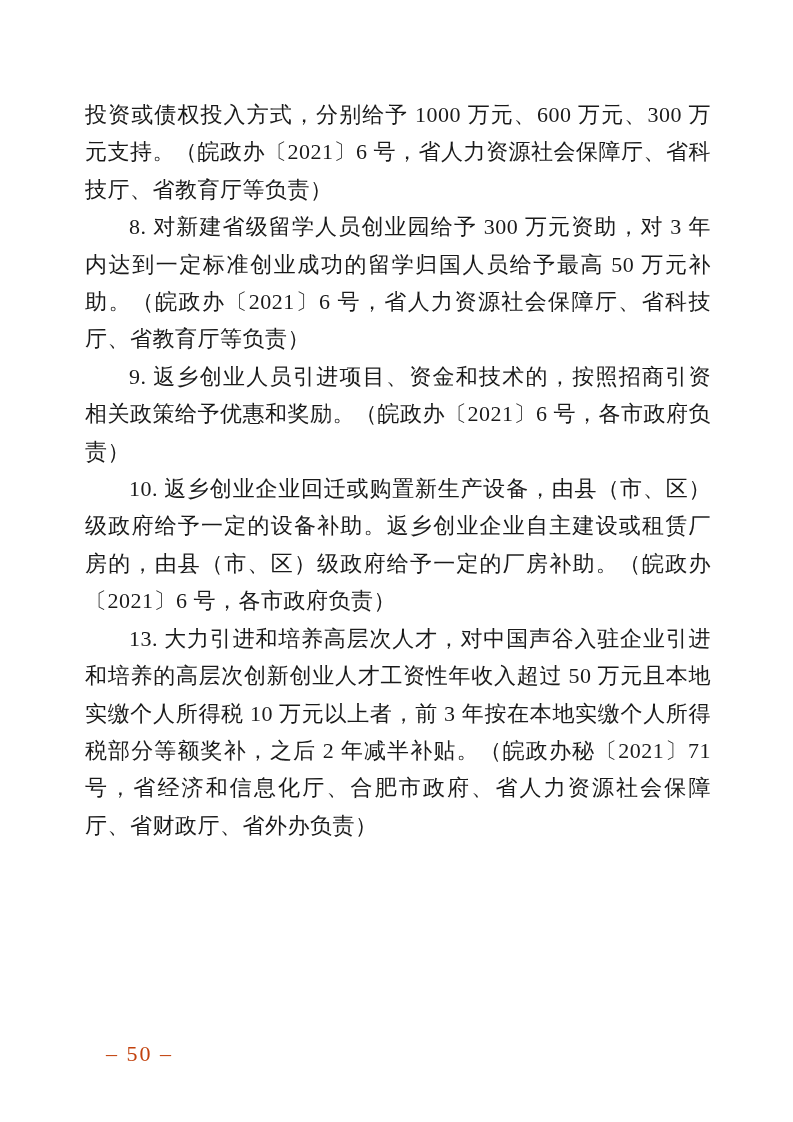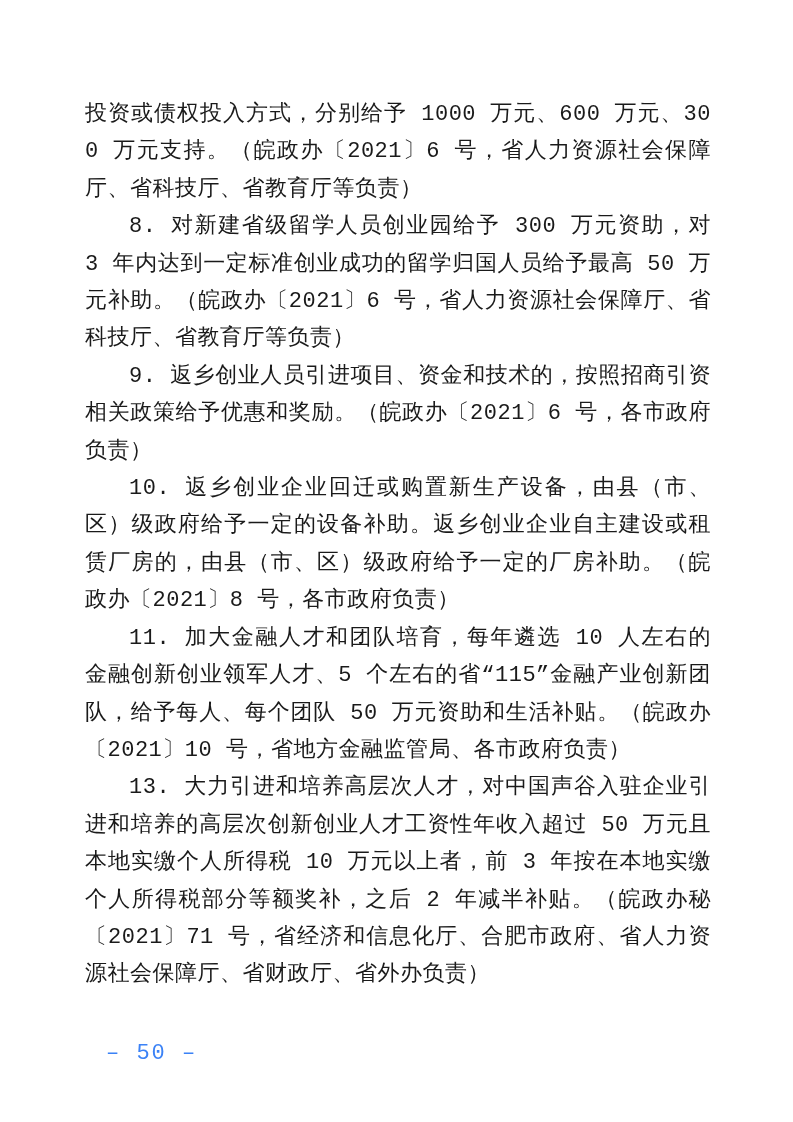--- a/index.html
+++ b/index.html
@@ -12,21 +12,20 @@
     height: 1122px;
     position: relative;
     overflow: hidden;
     font-family: "Liberation Serif", "DejaVu Serif", serif;
     color: #1a1a1a;
   }
   .page {
     position: absolute;
     inset: 0;
     background: #ffffff;
-    font-family: Liberation Mono, monospace;
   }
   .content {
     position: absolute;
     left: 85px;
     top: 96px;
     width: 626px;
   }
   p.para {
     margin: 0;
     padding: 0;
@@ -40,29 +39,28 @@
   p.para.indent {
     text-indent: 2em;
   }
   .footer {
     position: absolute;
     left: 106px;
     top: 1040px;
     font-size: 22px;
     line-height: 28px;
     letter-spacing: 2px;
-    color: #3b82f6;
+    color: #c2410c;
   }
 </style>
 </head>
 <body>
 
 <div class="page">
   <div class="content" id="paragraph-container">
       <p class="para">投资或债权投入方式，分别给予 1000 万元、600 万元、300 万元支持。（皖政办〔2021〕6 号，省人力资源社会保障厅、省科技厅、省教育厅等负责）</p>
       <p class="para indent">8. 对新建省级留学人员创业园给予 300 万元资助，对 3 年内达到一定标准创业成功的留学归国人员给予最高 50 万元补助。（皖政办〔2021〕6 号，省人力资源社会保障厅、省科技厅、省教育厅等负责）</p>
       <p class="para indent">9. 返乡创业人员引进项目、资金和技术的，按照招商引资相关政策给予优惠和奖励。（皖政办〔2021〕6 号，各市政府负责）</p>
-      <p class="para indent">10. 返乡创业企业回迁或购置新生产设备，由县（市、区）级政府给予一定的设备补助。返乡创业企业自主建设或租赁厂房的，由县（市、区）级政府给予一定的厂房补助。（皖政办〔2021〕8 号，各市政府负责）</p>
-      <p class="para indent">11. 加大金融人才和团队培育，每年遴选 10 人左右的金融创新创业领军人才、5 个左右的省“115”金融产业创新团队，给予每人、每个团队 50 万元资助和生活补贴。（皖政办〔2021〕10 号，省地方金融监管局、各市政府负责）</p>
+      <p class="para indent">10. 返乡创业企业回迁或购置新生产设备，由县（市、区）级政府给予一定的设备补助。返乡创业企业自主建设或租赁厂房的，由县（市、区）级政府给予一定的厂房补助。（皖政办〔2021〕6 号，各市政府负责）</p>
       <p class="para indent">13. 大力引进和培养高层次人才，对中国声谷入驻企业引进和培养的高层次创新创业人才工资性年收入超过 50 万元且本地实缴个人所得税 10 万元以上者，前 3 年按在本地实缴个人所得税部分等额奖补，之后 2 年减半补贴。（皖政办秘〔2021〕71 号，省经济和信息化厅、合肥市政府、省人力资源社会保障厅、省财政厅、省外办负责）</p>
     </div>
   <div class="footer">– 50 –</div>
 </div>
 
 </body></html>

